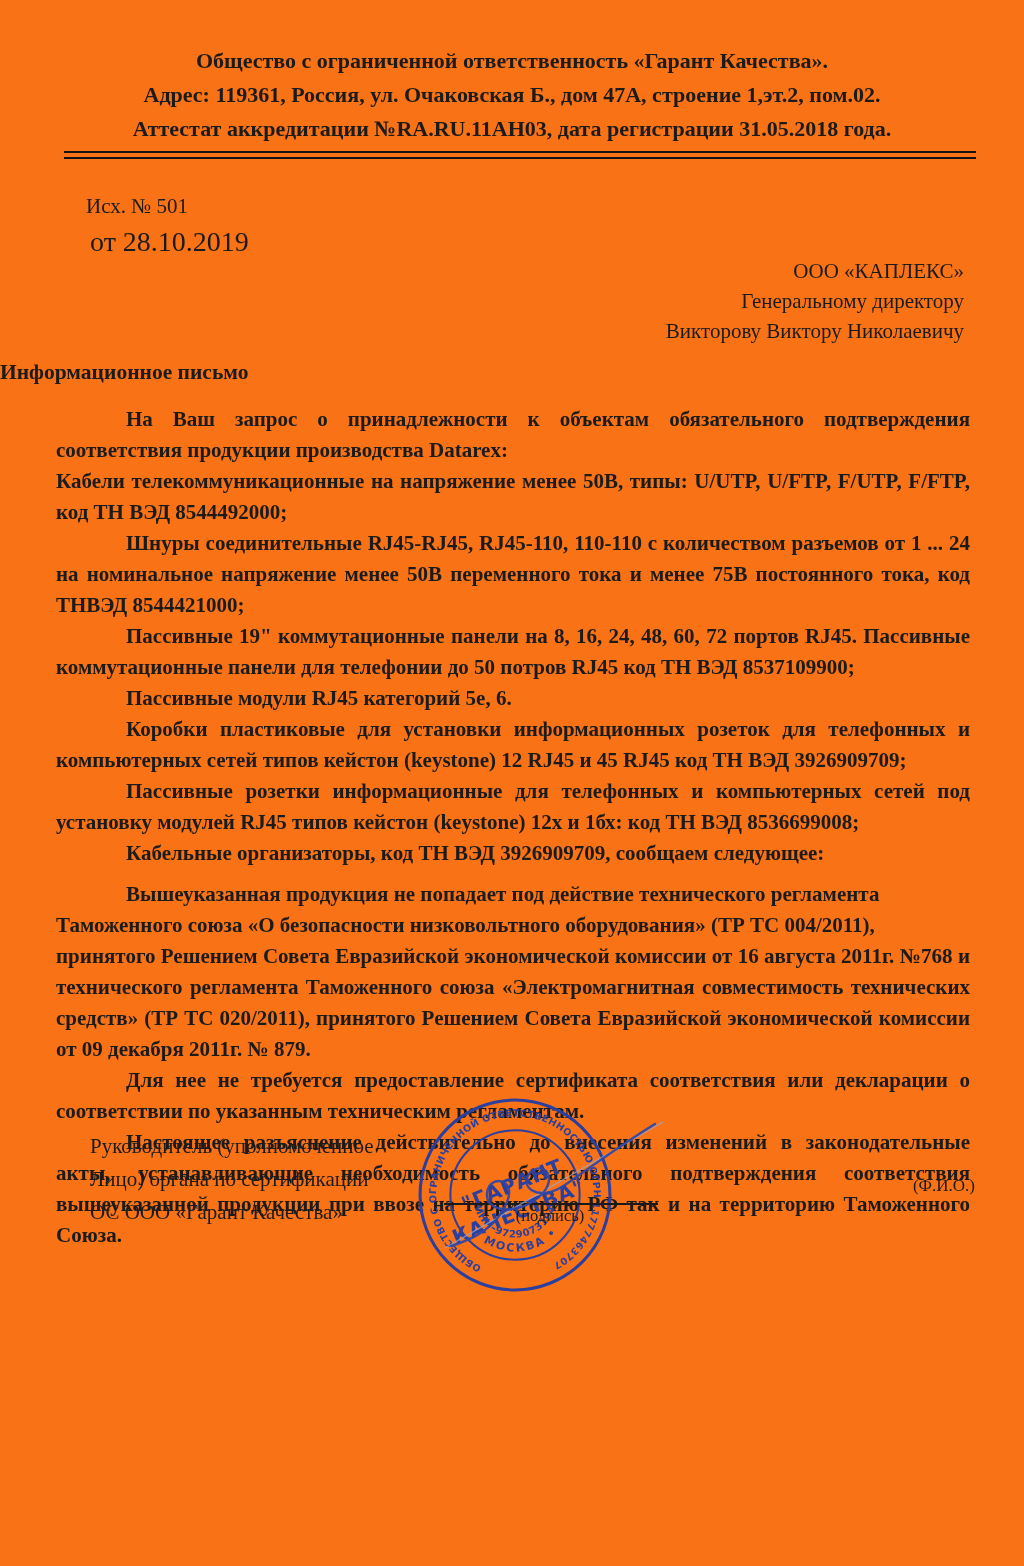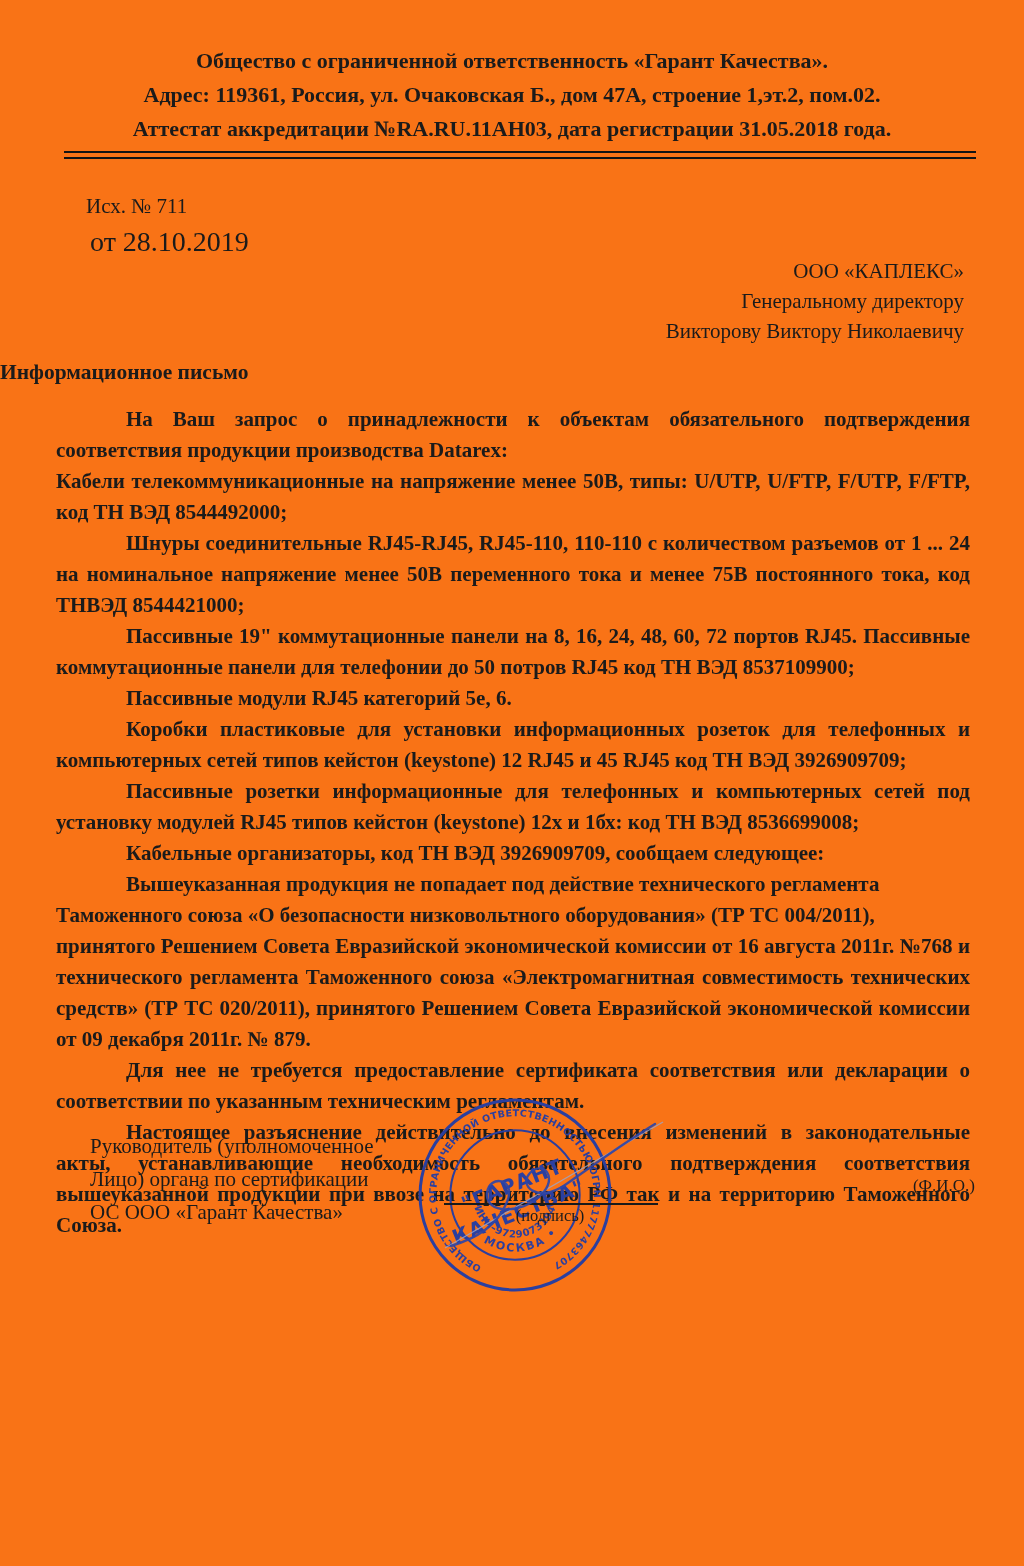--- a/index.html
+++ b/index.html
@@ -36,21 +36,21 @@
     position:absolute; top:360px; left:0; width:1024px;
     text-align:left; font-weight:bold; font-size:21.5px;
   }
   
   .body-text {
     position:absolute; top:404px; left:56px; width:914px;
     font-size:21px; line-height:31px; text-align:justify;
   }
   .body-text p { margin:0;font-weight:bold; }
   .body-text p.ind { text-indent:70px; }
-  .body-text p.manual-break { white-space:pre-line; }
+  .body-text p.manual-break { white-space:pre-line;margin-top:10px; }
   
   .sig-left {
     position:absolute; top:1130px; left:90px;
     font-size:21px; line-height:33px;
   }
   .stamp-svg {
     position:absolute; top:1094px; left:414px;
     width:202px; height:202px;
   }
   .sign-line {
@@ -101,21 +101,21 @@
 
 <div class="page">
 
   <div class="letterhead">
     <div>Общество с ограниченной ответственность «Гарант Качества».</div>
     <div>Адрес: 119361, Россия, ул. Очаковская Б., дом 47А, строение 1,эт.2, пом.02.</div>
     <div>Аттестат аккредитации №RA.RU.11АН03, дата регистрации 31.05.2018 года.</div>
   </div>
   <div class="rule"></div>
 
-  <div class="ref-num">Исх. № 711</div>
+  <div class="ref-num">Исх. № 501</div>
   <div class="ref-date">от 28.10.2019</div>
 
   <div class="addressee">
     <div>ООО «КАПЛЕКС»</div>
     <div>Генеральному директору</div>
     <div>Викторову Виктору Николаевичу</div>
   </div>
 
   <div class="doc-title">Информационное письмо</div>
 

